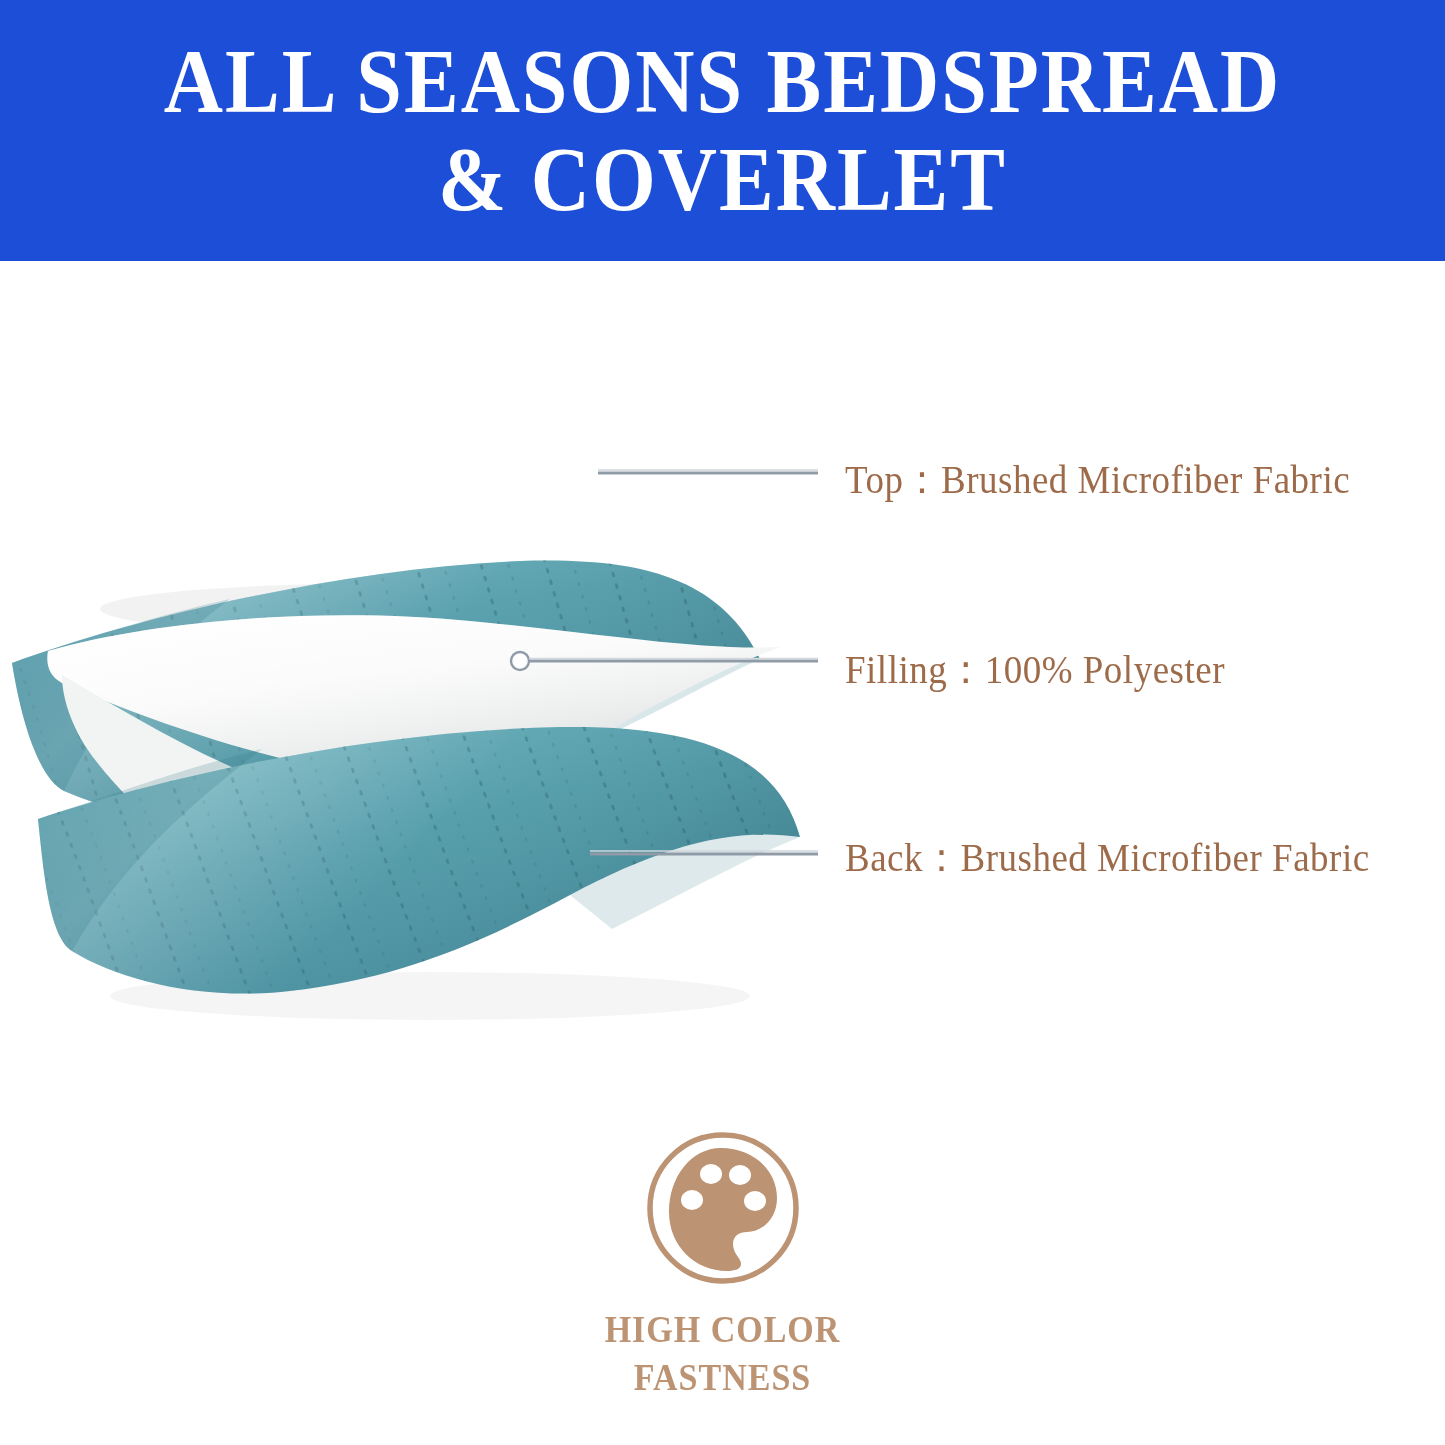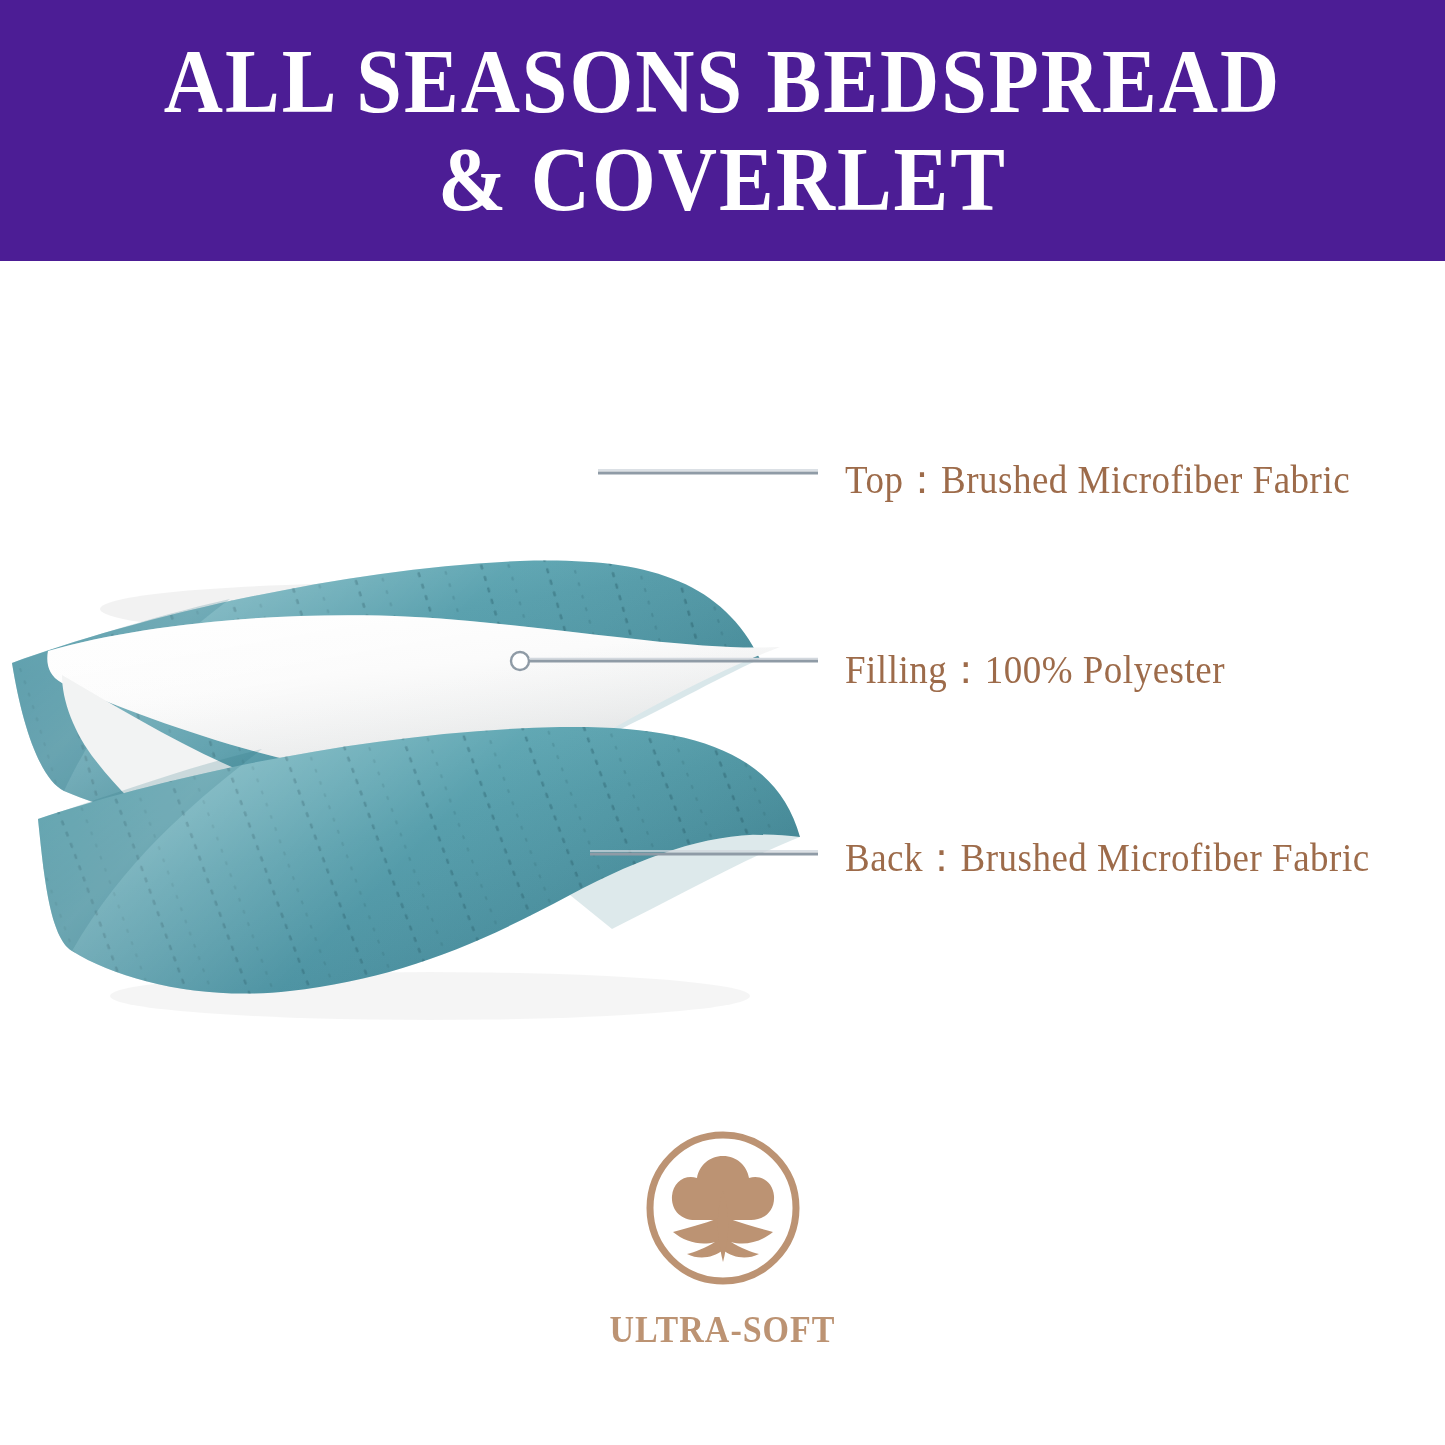--- a/index.html
+++ b/index.html
@@ -15,21 +15,21 @@
     position: relative;
   }
 
   
   #header-banner {
     position: absolute;
     left: 0;
     top: 0;
     width: 1445px;
     height: 261px;
-    background: #4c1d95;
+    background: #1d4ed8;
     display: flex;
     flex-direction: column;
     align-items: center;
     justify-content: center;
   }
   .banner-line {
     color: #ffffff;
     font-family: "Liberation Serif", "DejaVu Serif", serif;
     font-weight: bold;
     font-size: 82px;
@@ -265,54 +265,37 @@
 </div>
 
 <div class="leader-label" id="label-top">Top：Brushed Microfiber Fabric</div>
 
 <div class="leader-label" id="label-filling">Filling：100% Polyester</div>
 
 <div class="leader-label" id="label-back">Back：Brushed Microfiber Fabric</div>
 
 <div id="features-row">
 
+
+
+
   <div class="feature-cell">
     <svg class="feature-icon" viewBox="0 0 160 160">
-      <circle cx="80" cy="80" r="73" fill="none" stroke="#bc9373" stroke-width="7"></circle>
-      <g fill="#bc9373">
-
-        <path d="M80 28
-                 C 94 28, 104 38, 106 50
-                 C 118 46, 130 54, 131 68
-                 C 132 82, 122 92, 108 92
-                 L 52 92
-                 C 38 92, 28 82, 29 68
-                 C 30 54, 42 46, 54 50
-                 C 56 38, 66 28, 80 28 Z"></path>
-
-        <path d="M 76 90
-                 C 60 96, 44 100, 30 104
-                 C 42 114, 58 118, 72 114
-                 C 62 120, 52 124, 44 126
-                 C 56 132, 70 130, 80 122
-                 Z"></path>
-
-        <path d="M 84 90
-                 C 100 96, 116 100, 130 104
-                 C 118 114, 102 118, 88 114
-                 C 98 120, 108 124, 116 126
-                 C 104 132, 90 130, 80 122
-                 Z"></path>
-
-        <path d="M 80 62
-                 C 84 74, 86 90, 85 104
-                 C 84 116, 82 126, 80 134
-                 C 78 126, 76 116, 75 104
-                 C 74 90, 76 74, 80 62 Z"></path>
-      </g>
+      <circle cx="80" cy="80" r="73" fill="none" stroke="#bc9373" stroke-width="5.5"></circle>
+
+      <path d="M 78 20
+               C 110 20, 134 42, 134 70
+               C 134 92, 118 104, 104 104
+               C 96 104, 90 108, 90 116
+               C 90 126, 98 130, 98 136
+               C 98 141, 92 143, 84 143
+               C 52 143, 26 118, 26 84
+               C 26 49, 48 20, 78 20 Z" fill="#bc9373"></path>
+
+      <ellipse cx="68" cy="46" rx="11" ry="10" fill="#ffffff"></ellipse>
+      <ellipse cx="97" cy="47" rx="11" ry="10" fill="#ffffff"></ellipse>
+      <ellipse cx="49" cy="72" rx="11" ry="10" fill="#ffffff"></ellipse>
+      <ellipse cx="112" cy="73" rx="11" ry="10" fill="#ffffff"></ellipse>
     </svg>
-    <div class="feature-caption">ULTRA-SOFT</div>
+    <div class="feature-caption"><span>HIGH COLOR</span><br><span>FASTNESS</span></div>
   </div>
 
-
-
-
 </div>
 
 </body></html>

